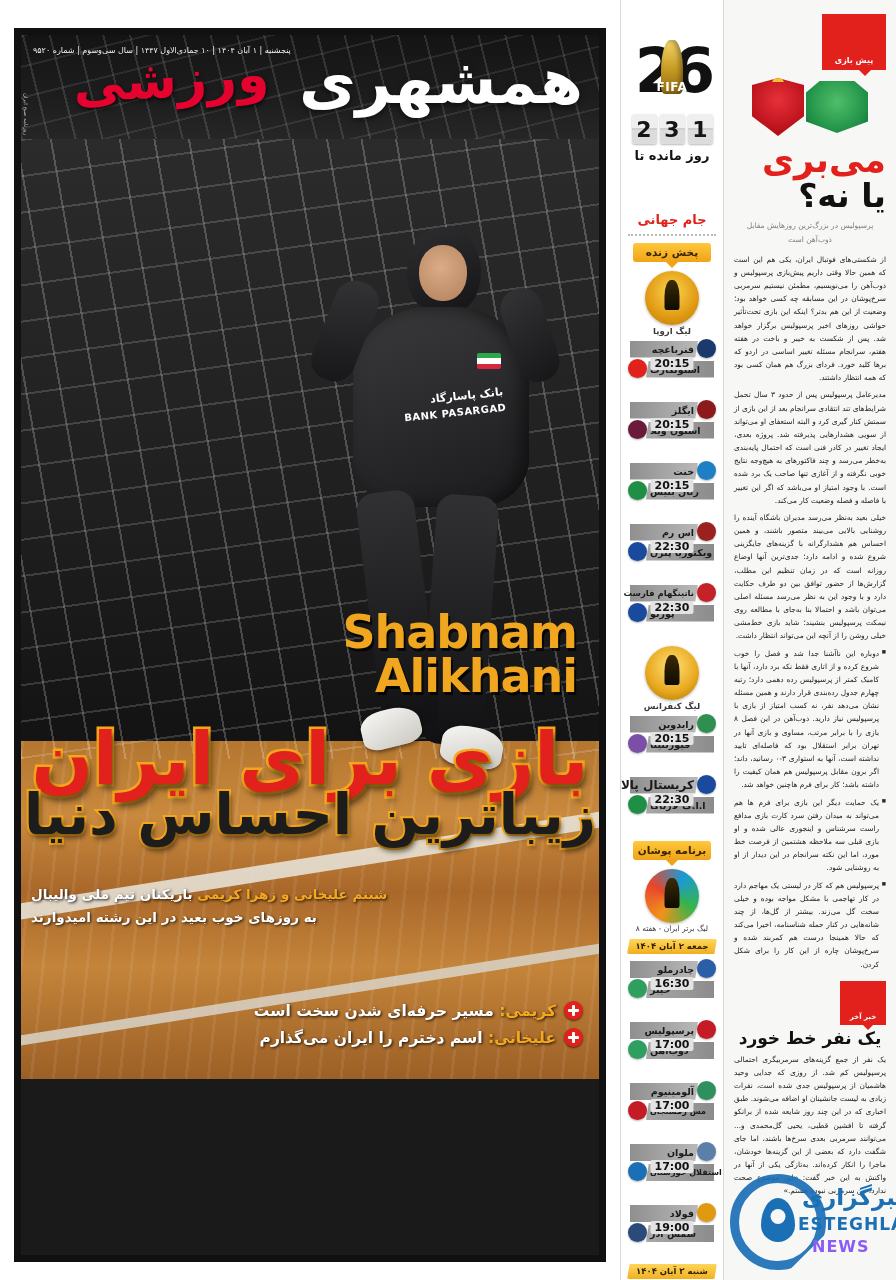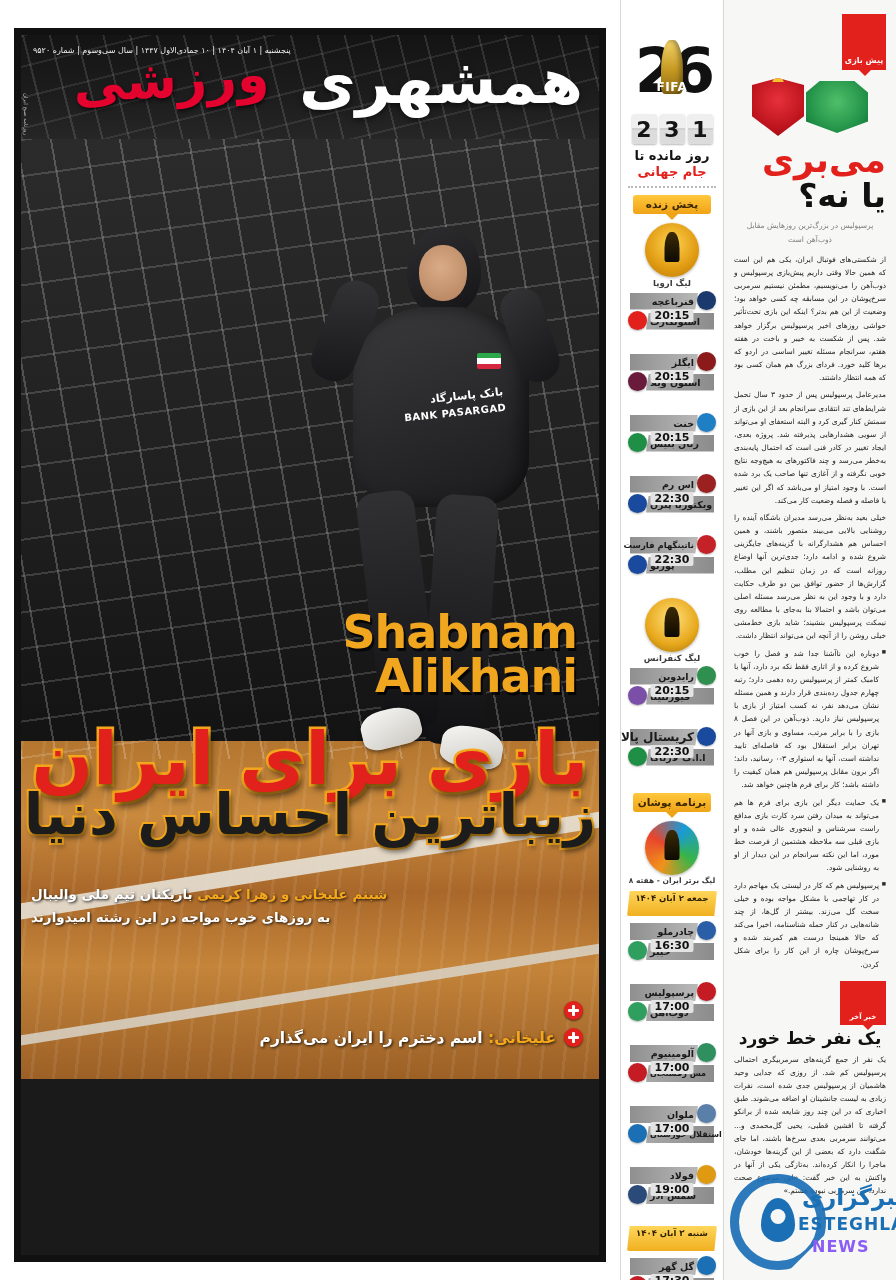--- a/index.html
+++ b/index.html
@@ -264,21 +264,21 @@
   }
   .cd-d {
     width: 25px; height: 30px; border-radius: 3px;
     background: linear-gradient(180deg,#efefef 0 48%, #cfcfcf 48% 52%, #dcdcdc 52% 100%);
     color: #151515; font-size: 22px; font-weight: 700;
     display: flex; align-items: center; justify-content: center;
     box-shadow: 0 1px 2px rgba(0,0,0,.28);
   }
   .cd-label { text-align: center; line-height: 1.25; margin-bottom: 5px; }
   .cd-label .l1 { font-size: 13px; font-weight: 700; color: #131313; }
-  .cd-label .l2 { font-size: 13px; font-weight: 700; color: #e2211c; }
+  .cd-label .l2 { font-size: 13px; font-weight: 700; color: #e2211c; margin-top: 48px; }
   .dotted-rule {
     border-top: 2px dotted #b9b9b9; margin: 5px 2px 7px 2px;
   }
 
   .pill {
     margin: 0 auto 4px auto; width: 78px;
     background: linear-gradient(180deg,#ffc83d,#f0a316);
     color: #3a2600; font-size: 10.5px; font-weight: 700;
     text-align: center; padding: 3px 0 4px 0; border-radius: 3px;
     position: relative;
@@ -341,41 +341,40 @@
   .m-crest.c1 { right: 2px; }
   .m-crest.c2 { left: 2px; }
   .m-time {
     position: absolute; top: 18px; left: 50%; transform: translateX(-50%);
     font-size: 11px; font-weight: 700; color: #111;
     background: #e3e3e3; padding: 0 4px; border-radius: 2px;
     z-index: 3; direction: ltr;
   }
 
   .date-banner {
-    margin: 5px 1px 5px 1px; padding: 2px 0 13px 0;
+    margin: 5px 1px 5px 1px; padding: 2px 0 3px 0;
     background: linear-gradient(180deg,#ffd65a,#f0b021);
     color: #2e1f00; font-size: 8.5px; font-weight: 700;
     text-align: center; border-radius: 2px;
     clip-path: polygon(3% 0, 100% 0, 97% 100%, 0 100%);
   }
   .league-tag {
     text-align: center; font-size: 7.5px; color: #3a3a3a; line-height: 1.4;
     margin-bottom: 2px;
-    font-weight: bold;
   }
 
   
   .artcol {
     width: 172px; height: 1280px;
     background: #f7f7f5;
     padding: 8px 10px 8px 10px;
     direction: rtl; position: relative; overflow: hidden;
   }
   .kicker {
-    width: 44px; height: 56px; margin: 6px 0 2px auto;
+    width: 64px; height: 56px; margin: 6px 0 2px auto;
     background: #e2211c; color: #fff;
     font-size: 8px; font-weight: 700;
     display: flex; align-items: flex-end; justify-content: center;
     padding-bottom: 5px; position: relative;
   }
   .kicker::after {
     content: ""; position: absolute; bottom: -6px; right: 14px;
     border-left: 7px solid transparent; border-right: 7px solid transparent;
     border-top: 7px solid #e2211c;
   }
@@ -530,26 +529,27 @@
           <span>Alikhani</span>
         </div>
 
         <div class="headline-wrap">
           <div class="headline-main">بازی برای ایران</div>
           <div class="headline-sub">زیباترین احساس دنیا</div>
         </div>
 
         <div class="caption">
           <p><span class="hl">شبنم علیخانی و زهرا کریمی</span><span> بازیکنان تیم ملی والیبال</span></p>
-          <p>به روزهای خوب مواجه در این رشته امیدوارند</p>
+          <p>به روزهای خوب بعید در این رشته امیدوارند</p>
         </div>
 
         <div class="quotes">
           <div class="q-row">
             <span class="q-icon"></span>
+            <span class="q-text"><span class="nm">کریمی:</span><span> مسیر حرفه‌ای شدن سخت است</span></span>
           </div>
           <div class="q-row">
             <span class="q-icon"></span>
             <span class="q-text"><span class="nm">علیخانی:</span><span> اسم دخترم را ایران می‌گذارم</span></span>
           </div>
         </div>
       </div>
     </div>
   </div>
 

